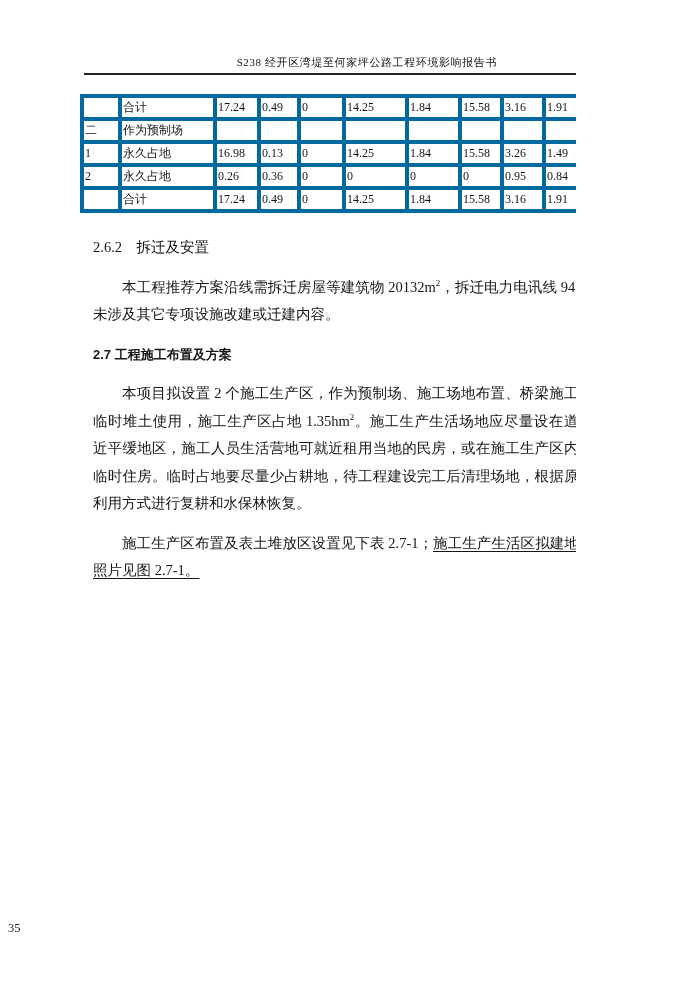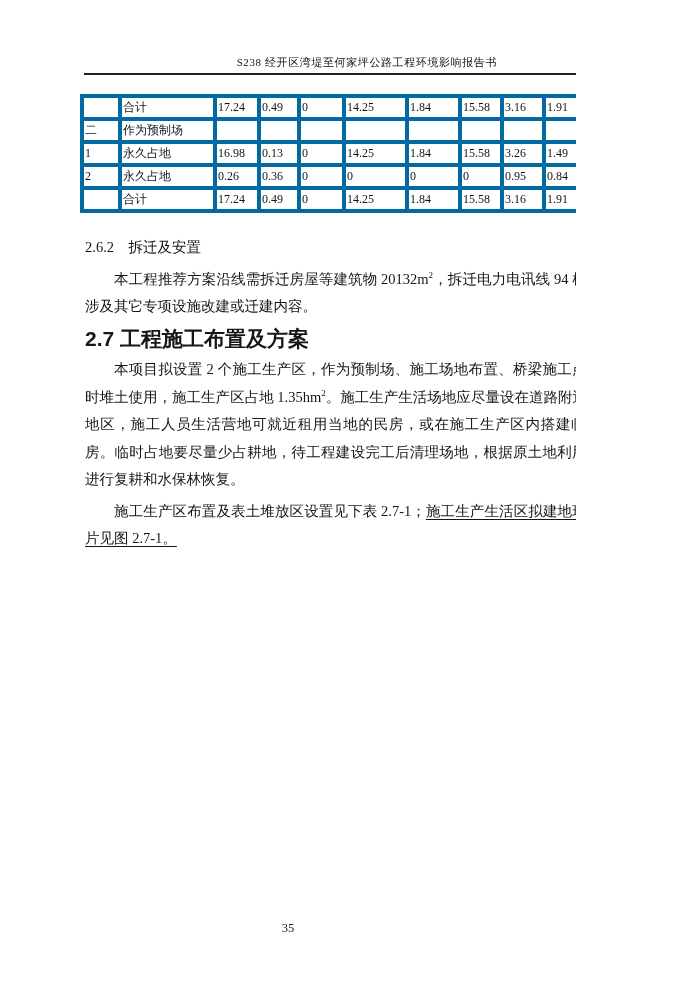--- a/index.html
+++ b/index.html
@@ -56,45 +56,44 @@
     position: absolute;
     top: 218px;
     left: 81px;
     width: 539px;
     font-size: 14.5px;
     line-height: 27.5px;
     text-align: justify;
     text-justify: inter-ideograph;
     color: #161616;
   }
-  .content p { margin: 4px; padding: 0; }
+  .content p { margin: 12px; padding: 0; }
   .para { text-indent: 2em; }
   .h3 { font-weight: normal; }
   .first-heading { margin-top: 16px !important; }
   .h2 {
     font-weight: bold;
     font-family: "Liberation Sans", "DejaVu Sans", sans-serif;
-    font-size: 21px;
+    font-size: 13px;
   }
   sup {
     font-size: 9px;
     line-height: 0;
     vertical-align: super;
   }
   .underlined {
     text-decoration: underline;
     text-underline-offset: 3px;
   }
   
   .footer {
     position: absolute;
     top: 921px;
-    left: 0;
+    left: 8px;
     width: 100%;
-    text-align: center;
     font-size: 12.5px;
     color: #222;
   }
 </style>
 </head>
 <body>
 
 <div class="page">
 
   <div class="header-title">S238 经开区湾堤至何家坪公路工程环境影响报告书</div>

